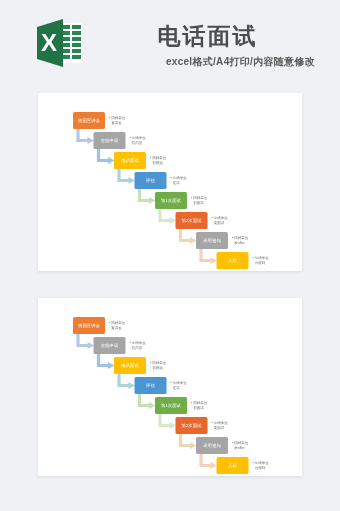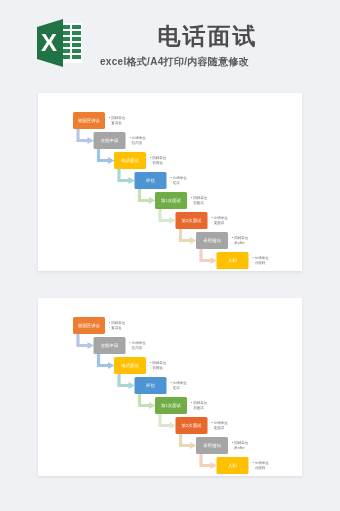--- a/index.html
+++ b/index.html
@@ -19,21 +19,21 @@
   }
   .logo svg{display:block;width:46px;height:52px;}
   .title{
     position:absolute;left:100px;top:22px;width:215px;
     text-align:center;
     font-size:23px;font-weight:bold;color:#4c4c4c;
     letter-spacing:2px;line-height:28px;
   }
   .subtitle{
     position:absolute;left:100px;top:55px;width:215px;
-    text-align:left;
+    text-align:right;
     font-size:10px;font-weight:bold;color:#595959;
     letter-spacing:.3px;
   }
   
   .panel{
     position:absolute;left:38px;width:264px;height:178px;
     background:#ffffff;
     box-shadow:0 1px 3px rgba(60,70,90,.13);
   }
   #panel-1{top:93px;}

